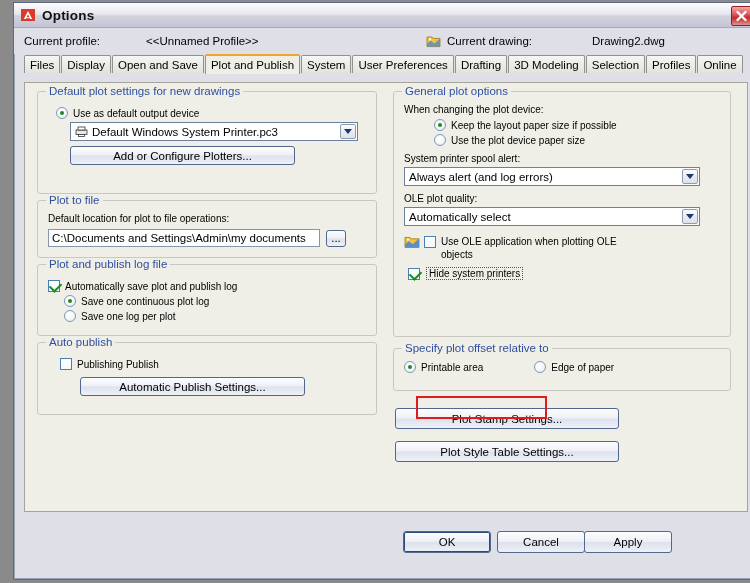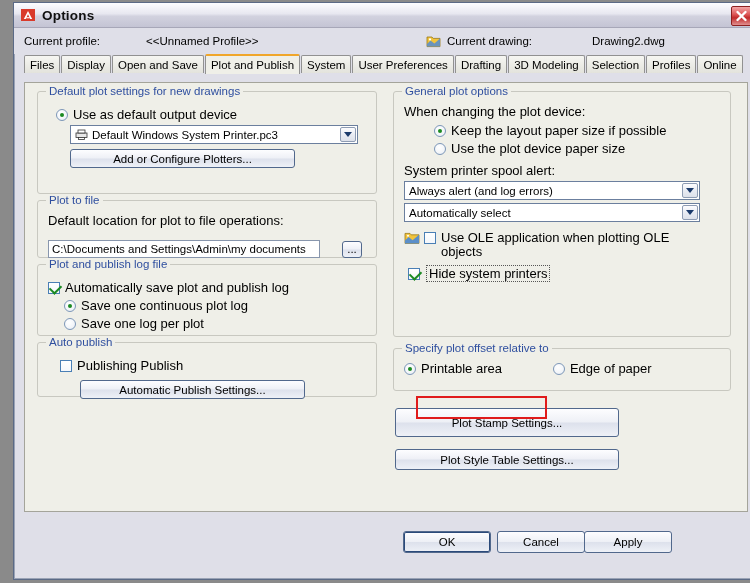--- a/index.html
+++ b/index.html
@@ -96,21 +96,21 @@
     box-sizing:border-box;
   }
   .group > .legend{
     position:absolute;top:-7px;left:8px;
     background:#efefe8;padding:0 3px;
     color:#2f4f9f;font-size:11.5px;white-space:nowrap;
   }
 
   
   .row{display:flex;align-items:center;margin:3px 0;}
-  .lbl{font-size:13px;}
+  .lbl{font-size:10px;}
 
   .radio{
     width:12px;height:12px;border-radius:50%;
     border:1px solid #7d97b8;
     background:radial-gradient(circle at 40% 35%, #ffffff 0%, #f2f5f9 60%, #dfe6ef 100%);
     box-sizing:border-box;flex:0 0 auto;margin-right:5px;
     position:relative;cursor:pointer;
   }
   .radio.on::after{
     content:"";position:absolute;left:3px;top:3px;width:4px;height:4px;
@@ -261,21 +261,21 @@
             </span>
         </div>
 
 
         <div class="btn" style="margin-left:24px;width:225px;margin-top:5px;">Add or Configure Plotters...</div>
       </div>
 
       <div class="group" style="height:58px;">
         <div class="legend">Plot to file</div>
         <div class="lbl" style="margin-left:2px;">Default location for plot to file operations:</div>
-        <div style="display:flex;align-items:center;margin-top:12px;margin-left:2px;gap:16px;">
+        <div style="display:flex;align-items:center;margin-top:5px;margin-left:2px;">
           <div class="textfield" style="width:272px;">C:\Documents and Settings\Admin\my documents</div>
           <div class="btn small" style="width:20px;margin-left:6px;">...</div>
         </div>
       </div>
 
 
       <div class="group" style="height:72px;">
         <div class="legend">Plot and publish log file</div>
         <div class="row" style="margin-left:2px;">
           <span class="check on"></span>
@@ -284,21 +284,21 @@
         <div class="row" style="margin-left:18px;">
           <span class="radio on"></span>
           <span class="lbl">Save one continuous plot log</span>
         </div>
         <div class="row" style="margin-left:18px;">
           <span class="radio"></span>
           <span class="lbl">Save one log per plot</span>
         </div>
       </div>
 
-      <div class="group" style="height:55px;padding-left:20px;">
+      <div class="group" style="height:73px;padding-left:20px;">
         <div class="legend">Auto publish</div>
         <div class="row" style="margin-left:2px;">
           <span class="check"></span>
           <span class="lbl">Publishing Publish</span>
         </div>
         <div class="btn" style="margin-left:22px;width:225px;margin-top:4px;">Automatic Publish Settings...</div>
       </div>
 
     </div>
 
@@ -319,20 +319,21 @@
         </div>
 
         <div class="lbl" style="margin-left:2px;margin-top:7px;">System printer spool alert:</div>
         <div class="combo" style="margin-left:2px;width:296px;margin-top:3px;">
           <span class="cval">Always alert (and log errors)</span>
           <span class="arrowbox">
               <span class="caret"></span>
             </span>
         </div>
 
+        <div class="lbl" style="margin-left:2px;margin-top:7px;">OLE plot quality:</div>
         <div class="combo" style="margin-left:2px;width:296px;margin-top:3px;">
           <span class="cval">Automatically select</span>
           <span class="arrowbox">
               <span class="caret"></span>
             </span>
         </div>
 
         <div style="display:flex;align-items:flex-start;margin-top:9px;margin-left:2px;">
           <span style="width:16px;height:14px;flex:0 0 auto;margin-right:4px;">
             <svg width="16" height="14" viewBox="0 0 16 14">
@@ -361,21 +362,21 @@
             <span class="radio on"></span>
             <span class="lbl">Printable area</span>
           </div>
           <div class="row" style="margin:0 0 0 51px;">
             <span class="radio"></span>
             <span class="lbl">Edge of paper</span>
           </div>
         </div>
       </div>
 
-      <div class="btn" style="margin-left:2px;width:224px;height:29px;margin-top:11px;">Plot Stamp Settings...</div>
+      <div class="btn" style="margin-left:2px;width:224px;height:21px;margin-top:11px;">Plot Stamp Settings...</div>
       <div class="btn" style="margin-left:2px;width:224px;height:21px;margin-top:12px;">Plot Style Table Settings...</div>
 
     </div>
 
     <div class="redbox"></div>
   </div>
 
   <div class="bottombar">
     <div class="btn" id="ok-btn">OK</div>
     <div class="btn" id="cancel-btn">Cancel</div>

